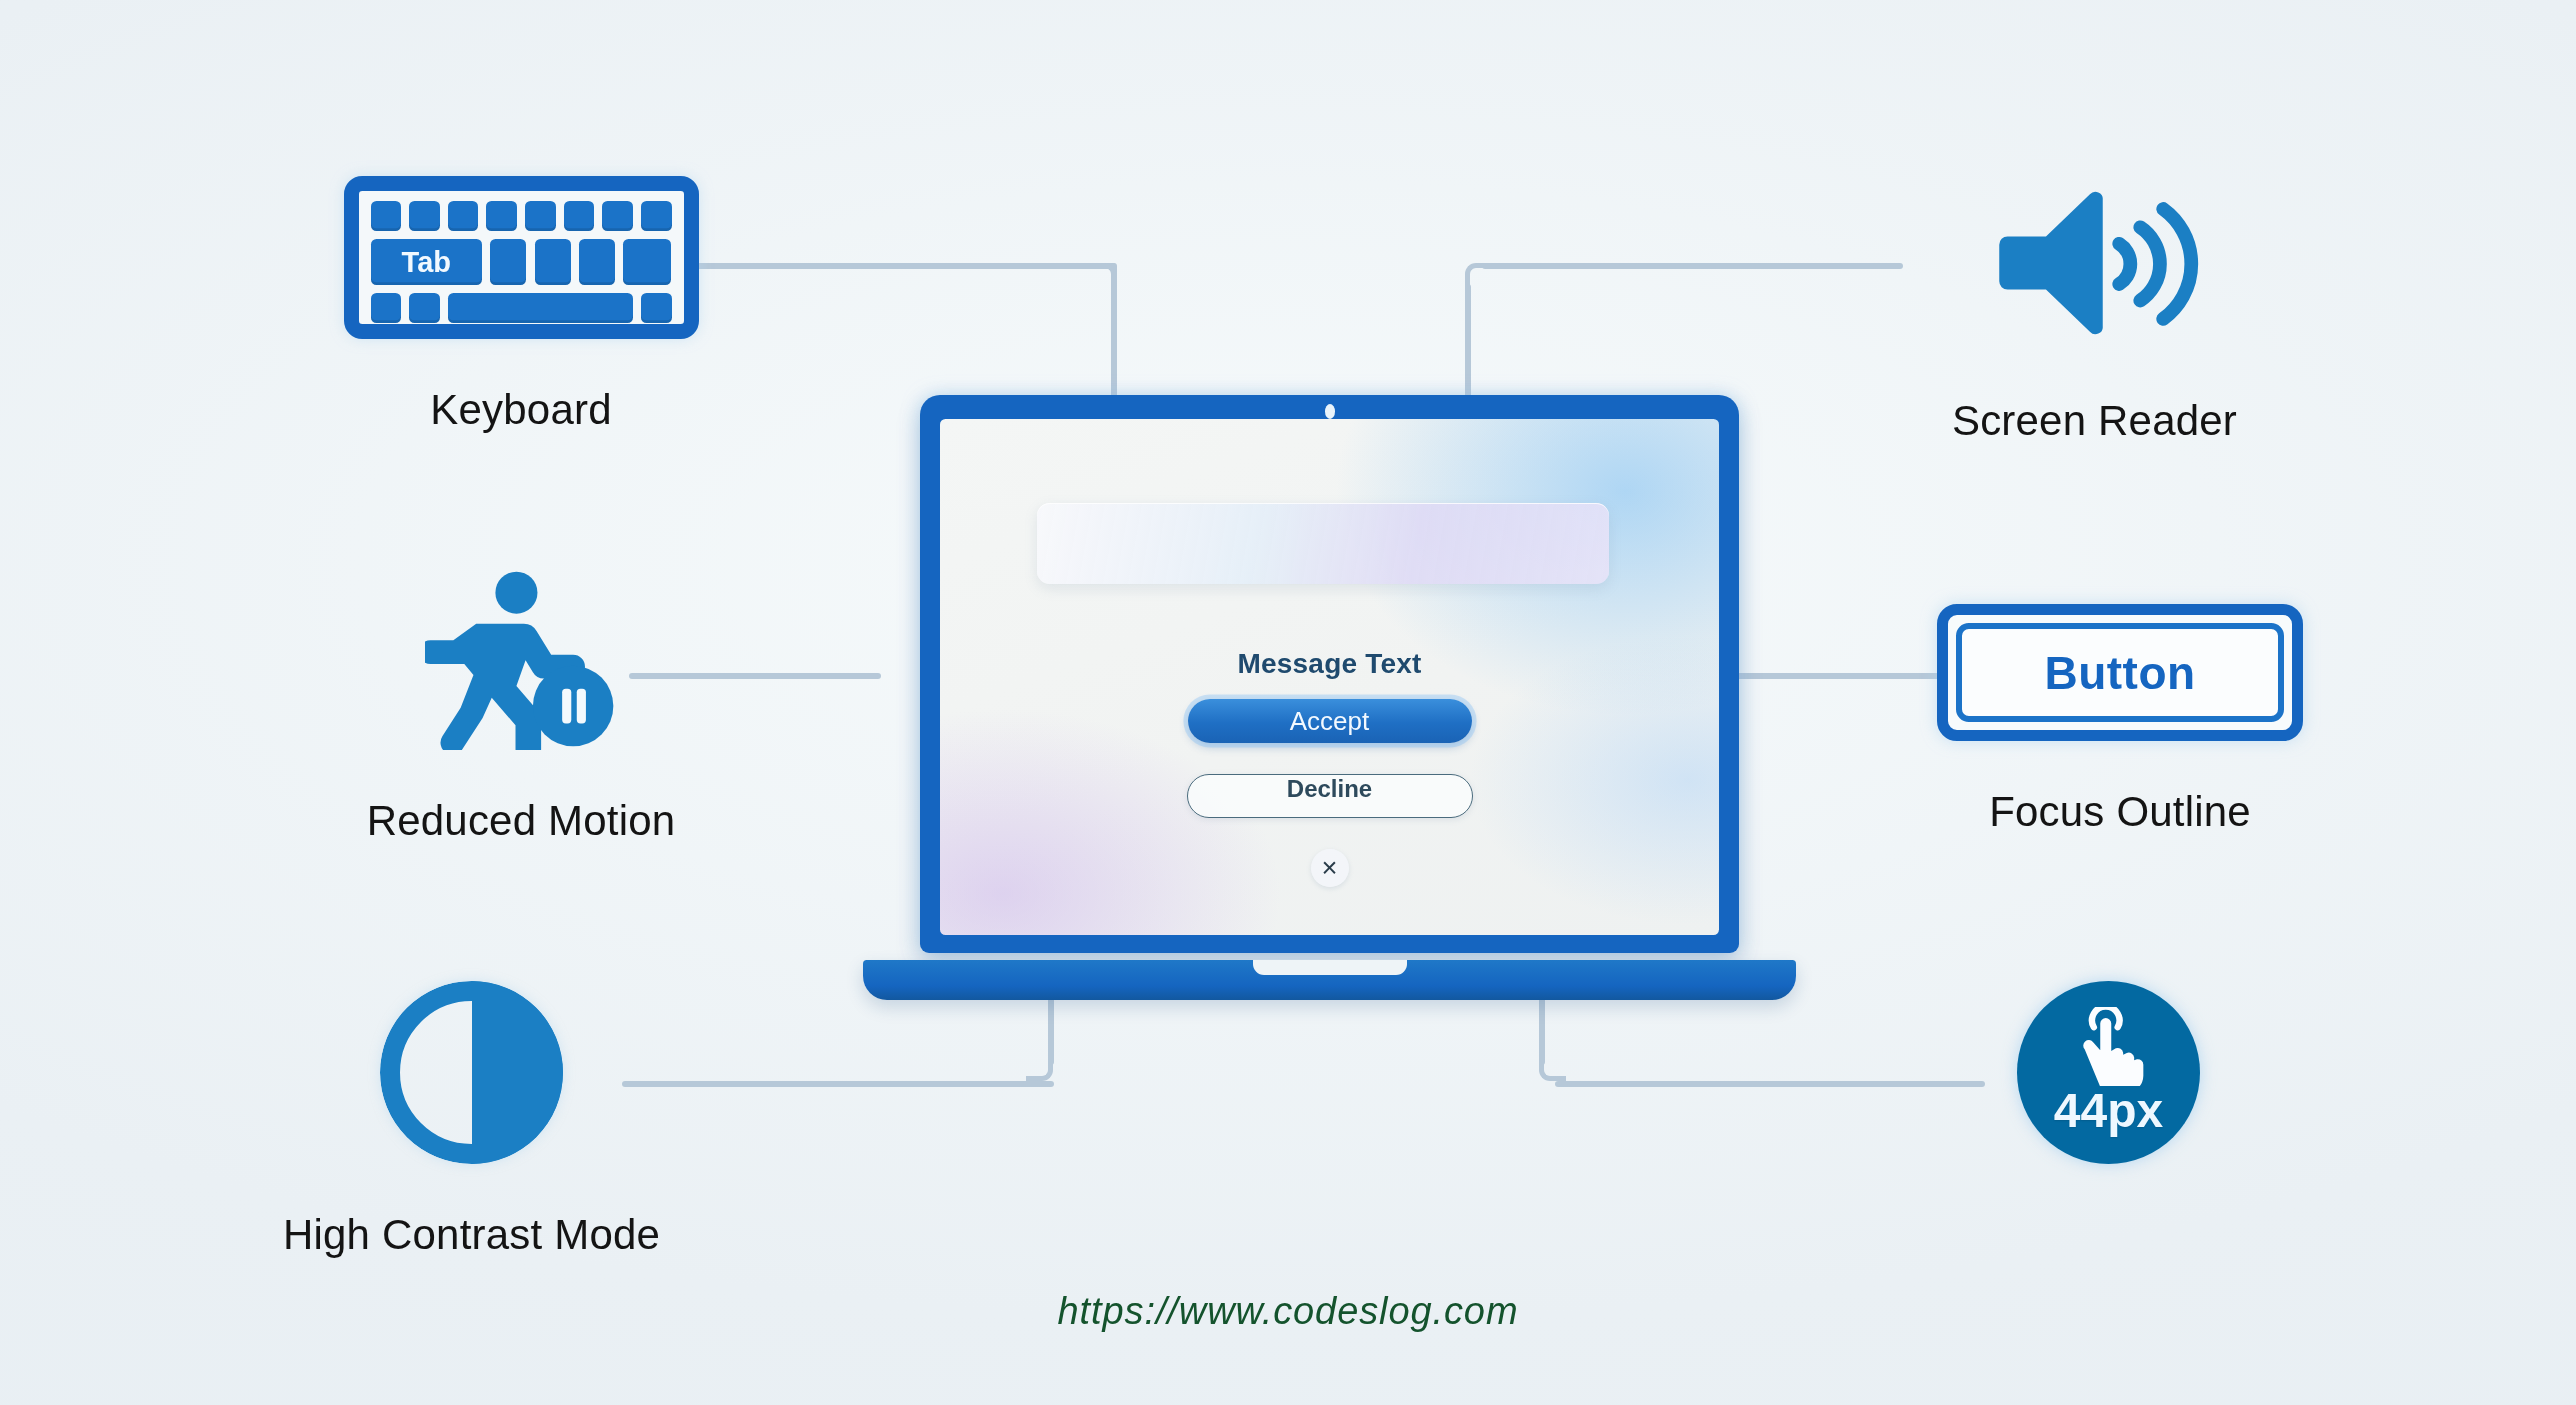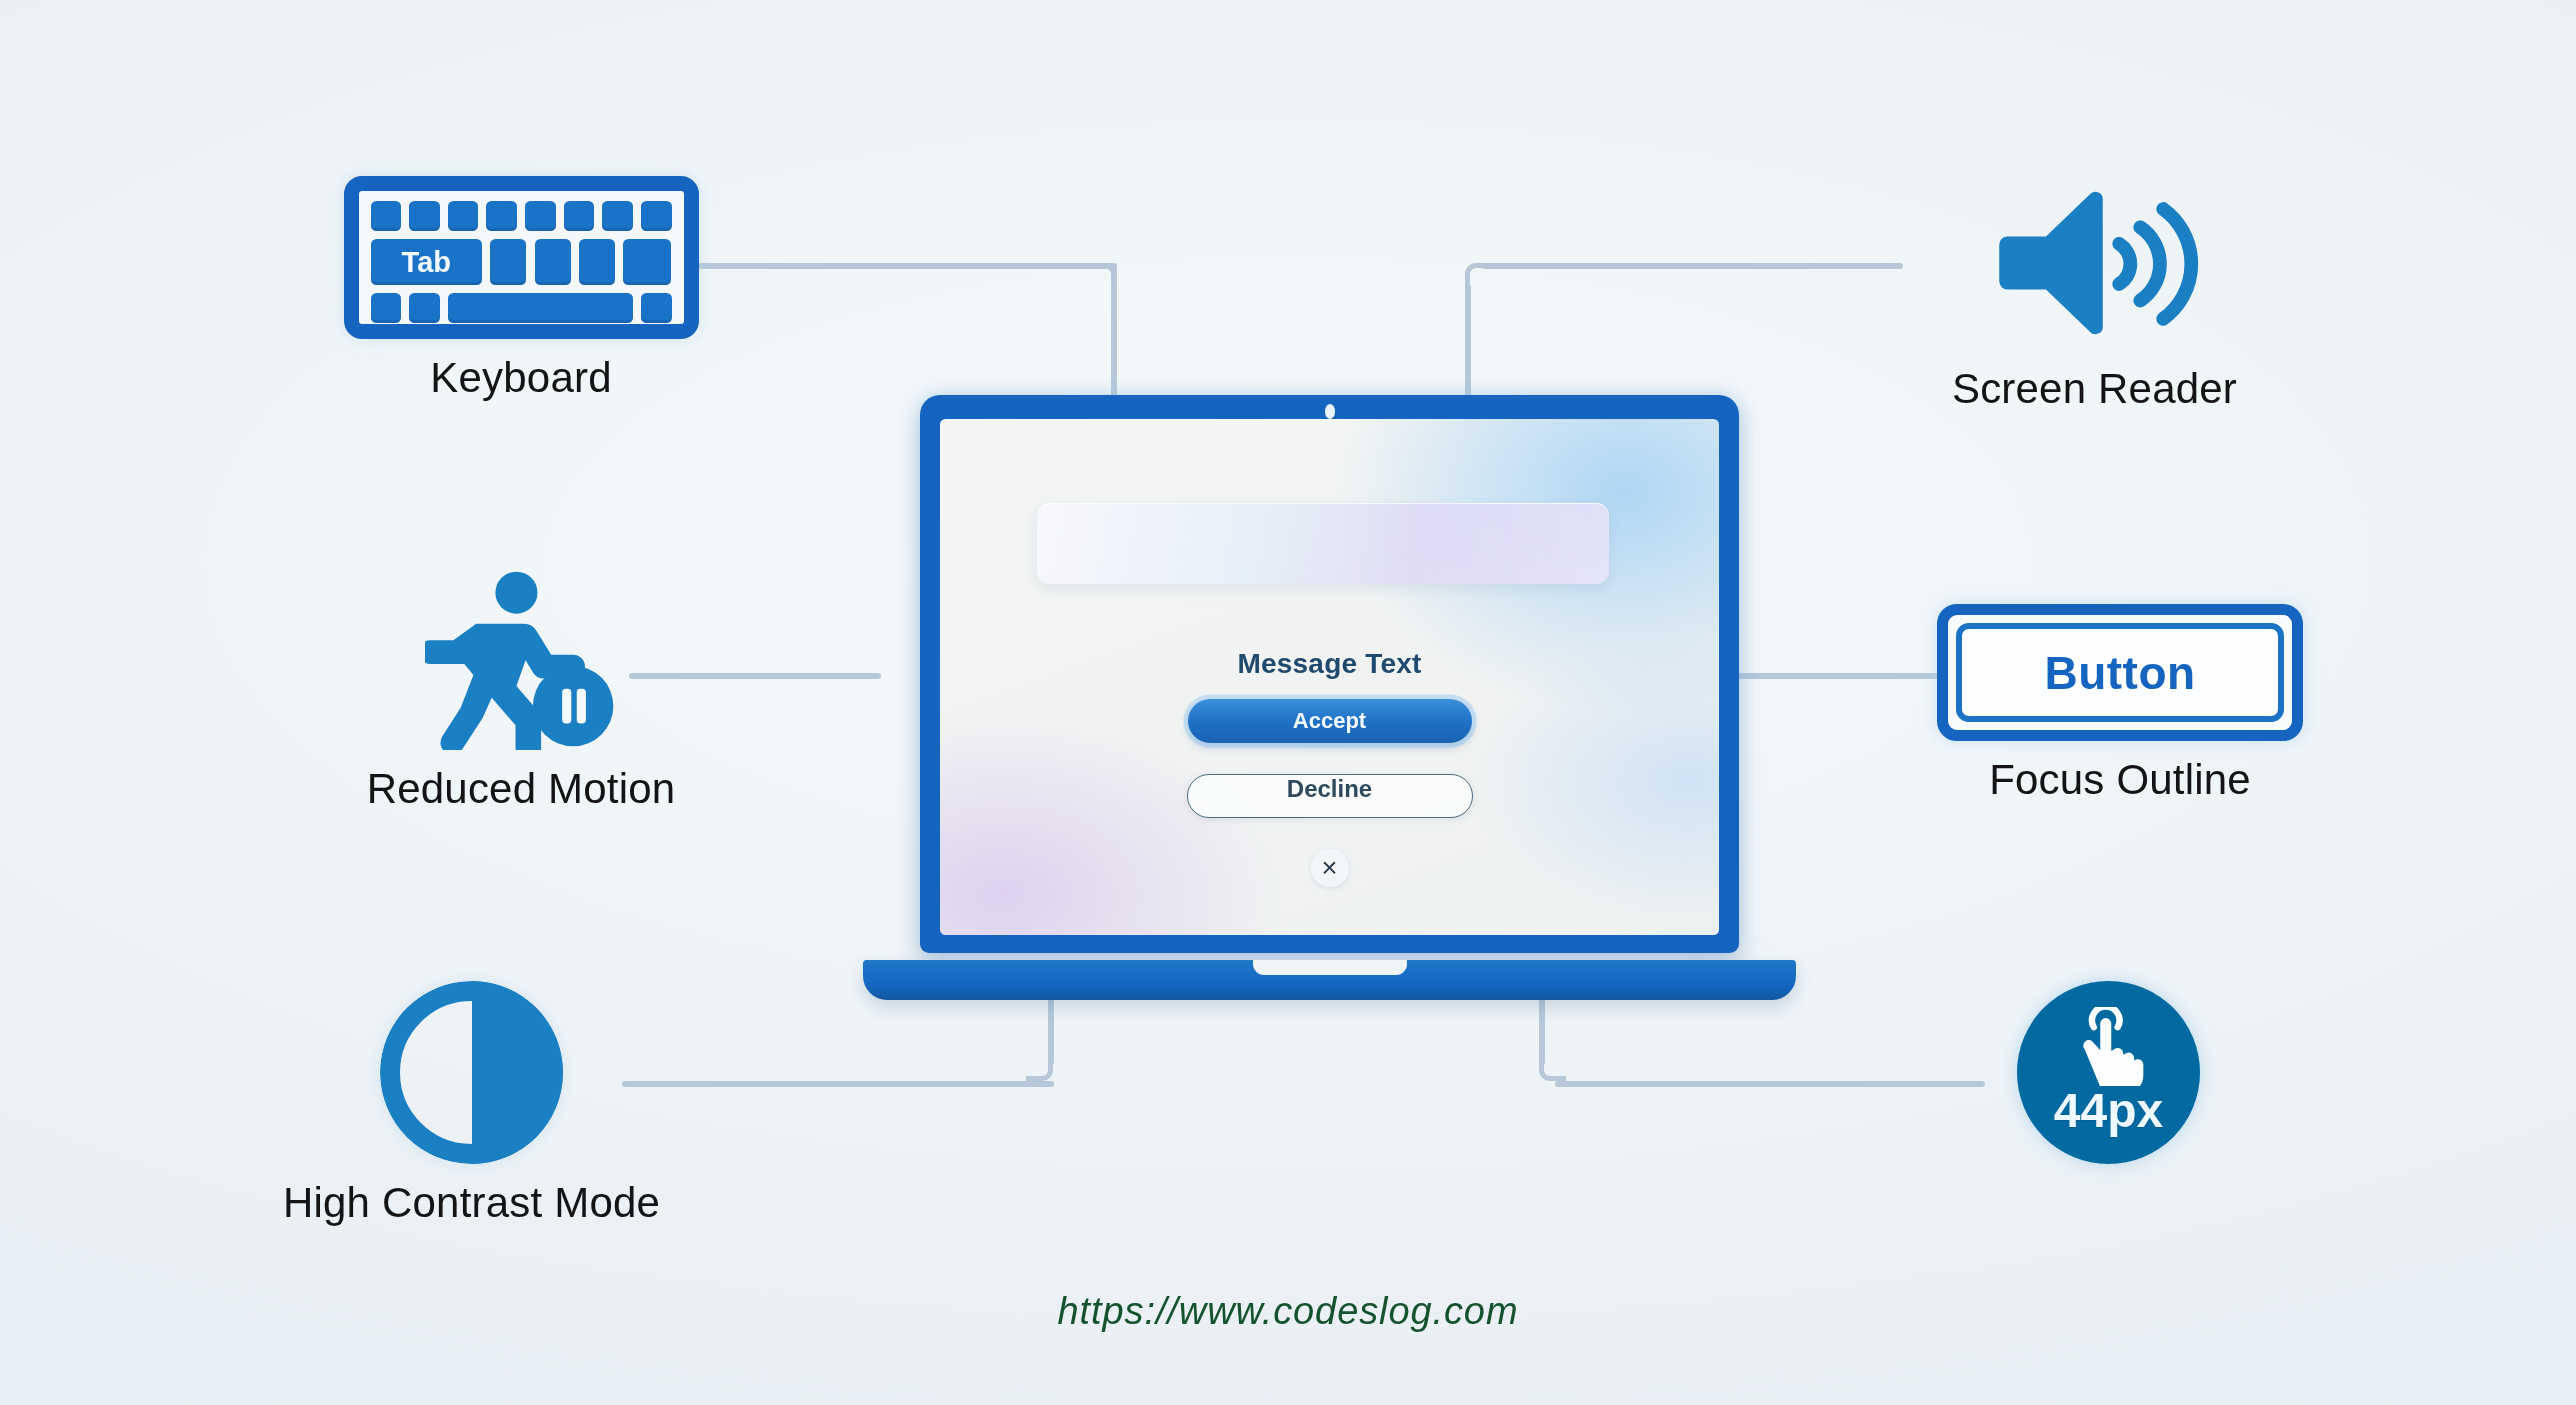--- a/index.html
+++ b/index.html
@@ -19,21 +19,21 @@
   }
   .stage{position:absolute;inset:0;}
 
   
   .conn{position:absolute;}
   .conn .seg{position:absolute;background:#b6c8d8;border-radius:3.7px;}
   .conn .seg.h{height:5.5px;}
   .conn .seg.v{width:5.5px;}
 
   
-  .feature{position:absolute;display:flex;flex-direction:column;align-items:center;}
+  .feature{position:absolute;display:flex;flex-direction:column;align-items:center;gap:32px;}
   .feature .caption{
     margin-top:14.6px;
     font-size:42px;
     color:#141414;
     white-space:nowrap;
     letter-spacing:0.2px;
   }
 
   
   .kbd{
@@ -166,21 +166,21 @@
     position:absolute;left:0;right:0;top:229px;text-align:center;
     font-size:28px;font-weight:700;color:#1f4a6e;letter-spacing:0.2px;
   }
   .btn-accept{
     position:absolute;left:50%;transform:translateX(-50%);top:280px;
     width:284px;height:44px;border-radius:24px;
     background:linear-gradient(180deg,#3a8fdc 0%,#1f6fc4 55%,#1a63b5 100%);
     box-shadow:0 0 0 4.6px rgba(150,200,245,.45), 0 3.7px 9.1px rgba(30,90,160,.3);
     display:flex;align-items:center;justify-content:center;
   }
-  .btn-accept span{color:#f2f9ff;font-size:22px;font-weight:700;}
+  .btn-accept span{color:#f2f9ff;font-size:26px;font-weight:400;}
   .btn-decline{
     position:absolute;left:50%;transform:translateX(-50%);top:355px;
     width:284px;height:42px;border-radius:24px;
     background:rgba(250,252,252,.82);
     border:1.8px solid #4a6b7d;
     display:flex;align-items:flex-start;justify-content:center;
     box-shadow:0 1.8px 6.4px rgba(120,145,170,.18);
   }
   .btn-decline span{color:#2e4a5c;font-size:24px;font-weight:600;}
   .btn-close{

